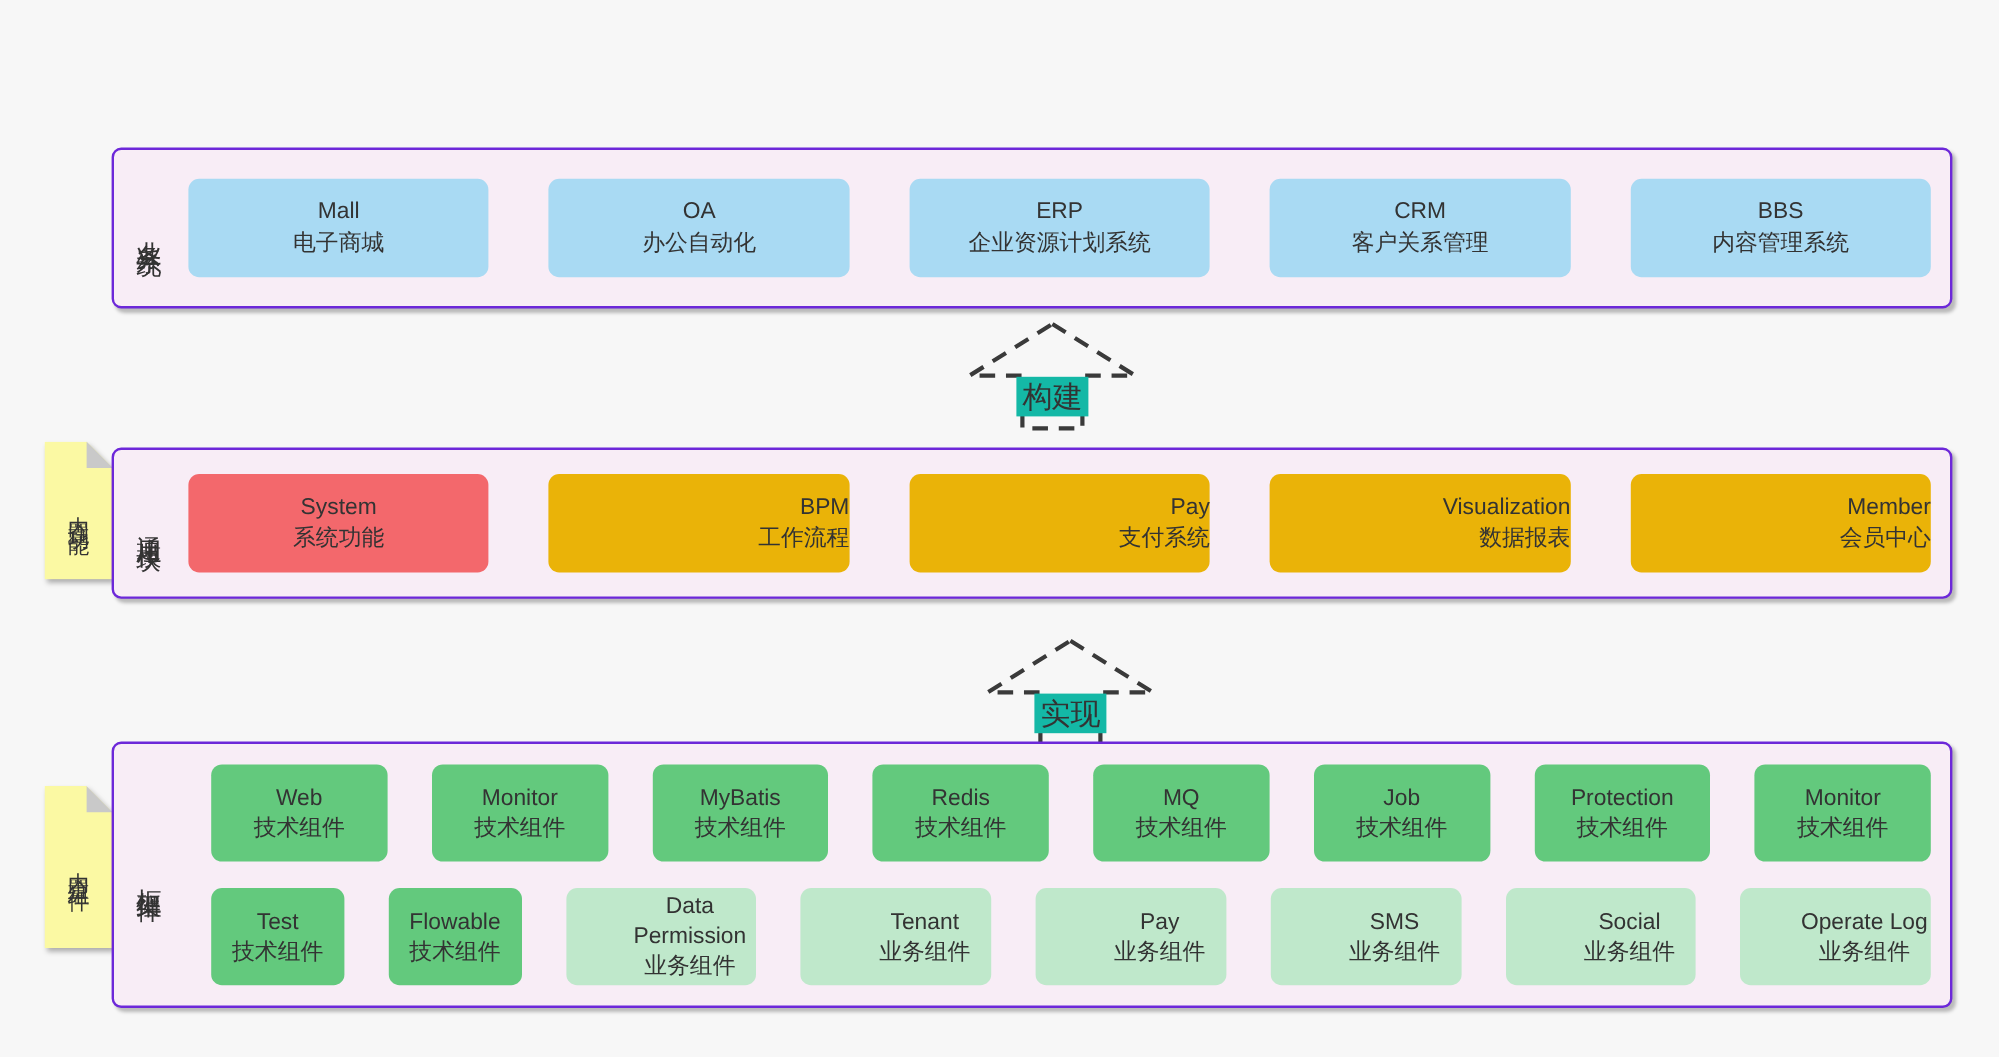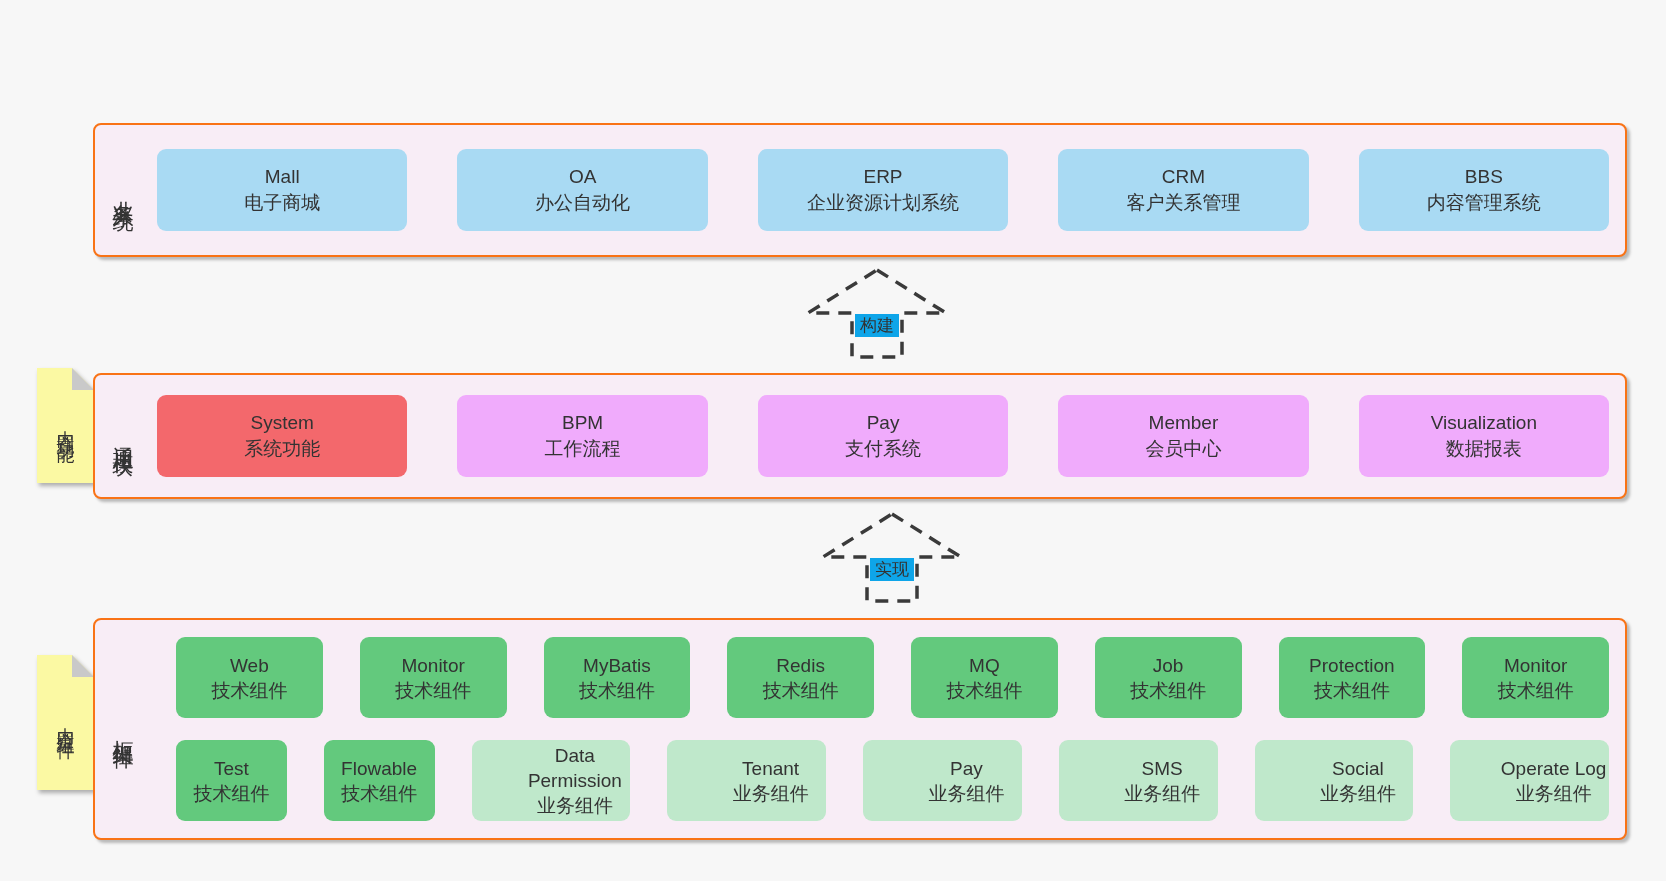--- a/index.html
+++ b/index.html
@@ -4,21 +4,21 @@
 <style>
   html,body { margin:0; padding:0; background:#f7f7f7; }
   .stage {
     position:relative; width:1666px; height:881px; overflow:hidden;
     background:#f7f7f7; color:#333;
     font-family:"Liberation Sans", sans-serif;
   }
   
   .layer {
     position:absolute; left:93px; width:1534px;
-    background:#f8edf6; border:2px solid #f97316; border-radius:8px;
+    background:#f8edf6; border:2px solid #6d28d9; border-radius:8px;
     box-shadow:3px 3px 3px rgba(0,0,0,.25);
     display:flex; box-sizing:border-box; z-index:2;
   }
   .layer-label {
     width:56px; display:flex; align-items:center; justify-content:center;
     writing-mode:vertical-rl; text-orientation:upright;
     font-size:21px; letter-spacing:3px; color:#333;
   }
   .layer-boxes {
     flex:1; display:flex; align-items:center;
@@ -32,29 +32,29 @@
   .row { display:flex; gap:37px; }
   
   .box {
     flex:1; height:82px; border-radius:9px;
     display:flex; flex-direction:column; align-items:center; justify-content:center;
     text-align:center; font-size:19px; line-height:26px; color:#333;
   }
   .row .box { height:81px; line-height:25px; }
   .blue        { background:#a9daf3; }
   .red         { background:#f3686c; }
-  .pink        { background:#f0abfc; }
+  .pink        { background:#eab308;align-items:flex-end; }
   .green       { background:#63c97d; }
   .green-light { background:#bfe8cb;padding-left:48px; }
   
   .arrow { position:absolute; width:142px; height:92px; z-index:2; }
   .arrow svg { position:absolute; left:0; top:0; }
   .arrow-label {
     position:absolute; left:50%; top:46px; transform:translateX(-50%);
-    background:#0ea5e9; padding:0 5px; font-size:17px; white-space:nowrap;
+    background:#14b8a6; padding:0 5px; font-size:25px; white-space:nowrap;
   }
   
   .sticky {
     position:absolute; left:37px; width:57px; z-index:1;
     filter:drop-shadow(2px 3px 2px rgba(0,0,0,.3));
   }
   .sticky-inner {
     width:100%; height:100%; background:#fbf9a3;
     clip-path:polygon(0 0, calc(100% - 22px) 0, 100% 22px, 100% 100%, 0 100%);
     display:flex; align-items:center; justify-content:center;
@@ -130,31 +130,31 @@
       </div>
       <div class="box pink">
         <span>BPM</span>
         <span>工作流程</span>
       </div>
       <div class="box pink">
         <span>Pay</span>
         <span>支付系统</span>
       </div>
       <div class="box pink">
+        <span>Visualization</span>
+        <span>数据报表</span>
+      </div>
+      <div class="box pink">
         <span>Member</span>
         <span>会员中心</span>
       </div>
-      <div class="box pink">
-        <span>Visualization</span>
-        <span>数据报表</span>
-      </div>
     </div>
   </section>
 
-  <div class="arrow" style="left:821px; top:512px;">
+  <div class="arrow" style="left:821px; top:532px;">
     <svg width="142" height="92">
       <polygon points="71,2 140,45 96,45 96,89 46,89 46,45 2,45" fill="none" stroke="#3a3a3a" stroke-width="3.5" stroke-dasharray="13 9"></polygon>
     </svg>
     <span class="arrow-label">实现</span>
   </div>
 
   <section class="layer" style="top:618px; height:222px;gap:19px;">
     <div class="layer-label">框架组件</div>
     <div class="rows">
       <div class="row">

